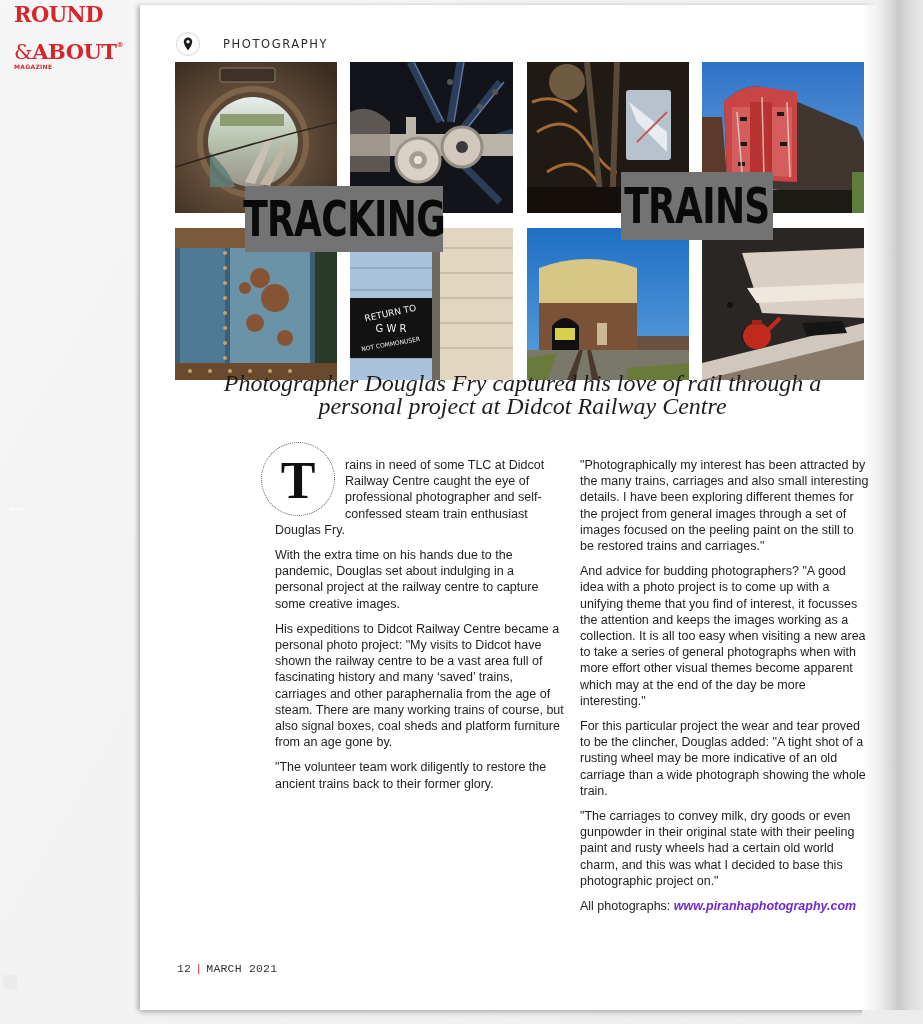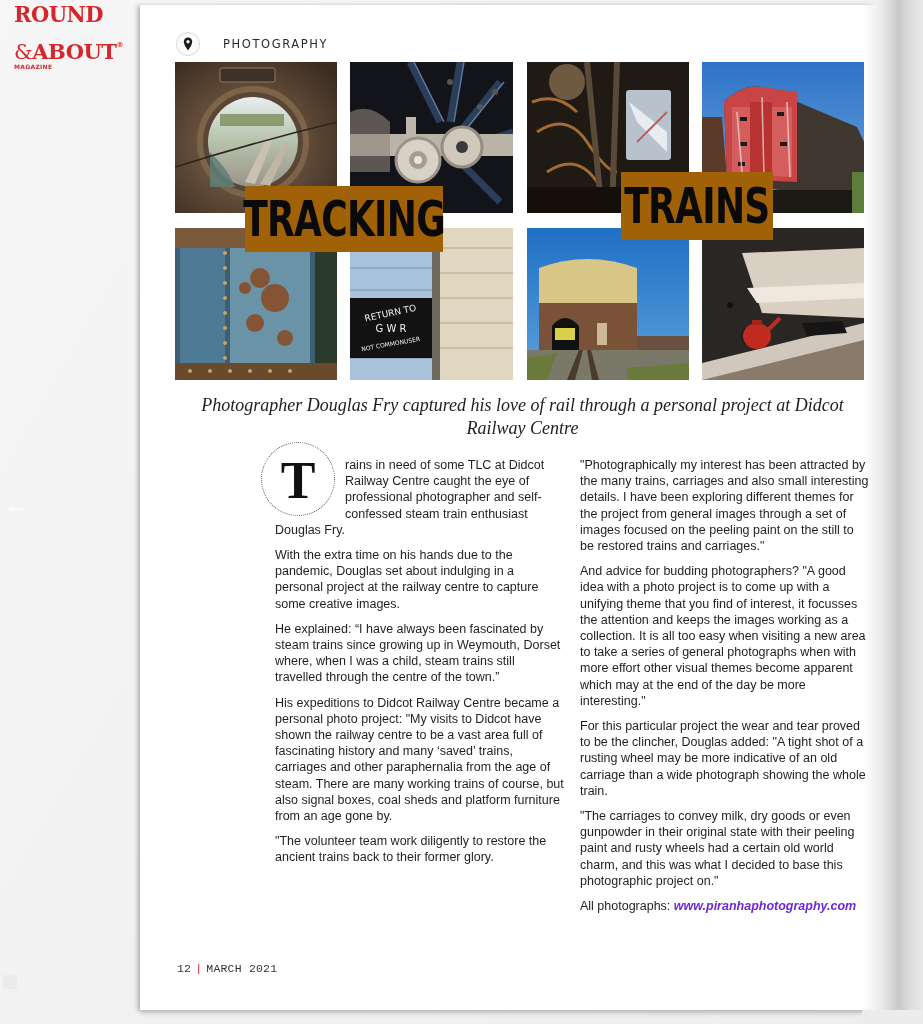--- a/index.html
+++ b/index.html
@@ -38,30 +38,30 @@
 
     
     .section-tag { position:absolute; left:176px; top:32px; height:24px; display:flex; align-items:center;gap:11px; }
     .pin-circle { width:22px; height:22px; border-radius:50%; border:1px solid #d9d9d9; display:flex; align-items:center; justify-content:center; background:#fafafa; }
     .section-label { margin-left:12px; font-family:"DejaVu Sans", sans-serif; font-size:11.5px; letter-spacing:1.6px; color:#2a2a2a; }
 
     
     .photo { position:absolute; overflow:hidden; }
     .photo svg { display:block; width:100%; height:100%; }
 
-    .title-box { position:absolute; background:#a16207; display:flex; align-items:center; justify-content:center; }
+    .title-box { position:absolute; background:#737373; display:flex; align-items:center; justify-content:center; }
     .title-text {
       font-family:"DejaVu Sans", sans-serif; font-weight:bold; color:#0a0a0a;
       font-size:50px; letter-spacing:-1px; transform:scaleX(0.72); white-space:nowrap; line-height:1;
     }
 
     
     .subtitle {
-      position:absolute; left:190px; top:394px; width:665px; text-align:center;
-      font-family:"Liberation Serif", serif; font-style:italic; font-size:18px; line-height:23px; color:#1e1e1e;
+      position:absolute; left:190px; top:372px; width:665px; text-align:center;
+      font-family:"Liberation Serif", serif; font-style:italic; font-size:24px; line-height:23px; color:#1e1e1e;
     }
 
     
     .col { position:absolute; font-family:"Liberation Sans", sans-serif; font-size:12.5px; line-height:16.2px; color:#1f1f1f; }
     .col p { margin:0 0 9px 0; }
     .col1 { left:275px; top:457px; width:290px; }
     .col2 { left:580px; top:457px; width:290px; }
     .dropcap-wrap { float:left; width:78px; height:76px; margin-left:-14px; margin-top:-15px; margin-right:6px; position:relative; }
     .dropcap-circle {
       position:absolute; left:0; top:0; width:72px; height:72px; border-radius:50%;
@@ -314,21 +314,20 @@
 <div class="col col1">
   <p>
     <span class="dropcap-wrap">
       <span class="dropcap-circle">
         <span class="dropcap-letter">T</span>
       </span>
     </span>
     <span>rains in need of some TLC at Didcot Railway Centre caught the eye of professional photographer and self-confessed steam train enthusiast Douglas Fry.</span>
   </p>
   <p>With the extra time on his hands due to the pandemic, Douglas set about indulging in a personal project at the railway centre to capture some creative images.</p>
-  <p>He explained: “I have always been fascinated by steam trains since growing up in Weymouth, Dorset where, when I was a child, steam trains still travelled through the centre of the town.”</p>
   <p>His expeditions to Didcot Railway Centre became a personal photo project: "My visits to Didcot have shown the railway centre to be a vast area full of fascinating history and many ‘saved’ trains, carriages and other paraphernalia from the age of steam. There are many working trains of course, but also signal boxes, coal sheds and platform furniture from an age gone by.</p>
   <p>"The volunteer team work diligently to restore the ancient trains back to their former glory.</p>
 </div>
 
 <div class="col col2">
   <p>"Photographically my interest has been attracted by the many trains, carriages and also small interesting details. I have been exploring different themes for the project from general images through a set of images focused on the peeling paint on the still to be restored trains and carriages."</p>
   <p>And advice for budding photographers? "A good idea with a photo project is to come up with a unifying theme that you find of interest, it focusses the attention and keeps the images working as a collection. It is all too easy when visiting a new area to take a series of general photographs when with more effort other visual themes become apparent which may at the end of the day be more interesting."</p>
   <p>For this particular project the wear and tear proved to be the clincher, Douglas added: "A tight shot of a rusting wheel may be more indicative of an old carriage than a wide photograph showing the whole train.</p>
   <p>"The carriages to convey milk, dry goods or even gunpowder in their original state with their peeling paint and rusty wheels had a certain old world charm, and this was what I decided to base this photographic project on."</p>
   <p>

